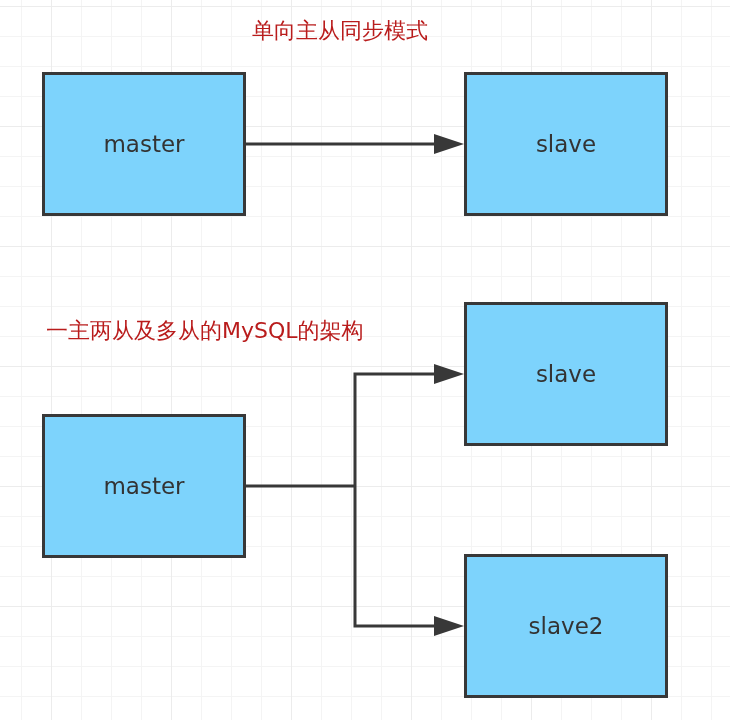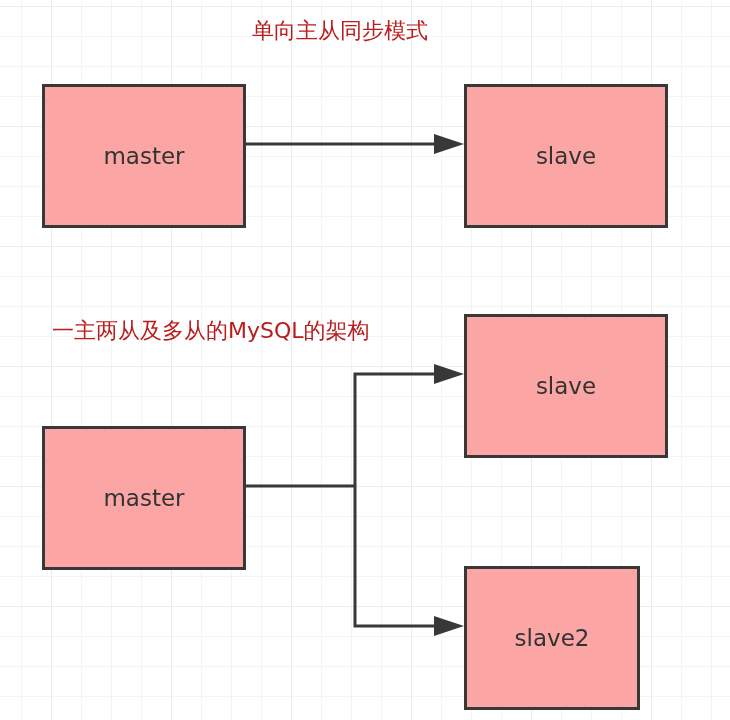--- a/index.html
+++ b/index.html
@@ -13,50 +13,50 @@
       linear-gradient(to bottom, #f4f4f4 1px, transparent 1px);
     background-size: 120px 120px, 120px 120px, 30px 30px, 30px 30px;
     background-position: 51px 6px, 51px 6px, 21px 6px, 21px 6px;
     font-family: "DejaVu Sans", sans-serif;
   }
   .title {
     position: absolute; font-size: 22px; color: #b91c1c; white-space: nowrap;
   }
   .box {
     position: absolute; box-sizing: border-box;
-    border: 3px solid #383838; background: #fca5a5;
+    border: 3px solid #383838; background: #7dd3fc;
     display: flex; align-items: center; justify-content: center;
-    font-size: 23px; color: #333333; margin-top: 12px;
+    font-size: 23px; color: #333333;
   }
   svg.edges { position: absolute; left: 0; top: 0; }
 </style>
 </head>
 <body>
 
 <div class="title" style="left:252px; top:16px;">单向主从同步模式</div>
 
 <div class="box" style="left:42px; top:72px; width:204px; height:144px;">
   <span>master</span>
 </div>
 
 <div class="box" style="left:464px; top:72px; width:204px; height:144px;">
   <span>slave</span>
 </div>
 
-<div class="title" style="left:52px; top:316px;text-align:right;">一主两从及多从的MySQL的架构</div>
+<div class="title" style="left:46px; top:316px;text-align:right;">一主两从及多从的MySQL的架构</div>
 
 <div class="box" style="left:42px; top:414px; width:204px; height:144px;">
   <span>master</span>
 </div>
 
 <div class="box" style="left:464px; top:302px; width:204px; height:144px;">
   <span>slave</span>
 </div>
 
-<div class="box" style="left:464px; top:554px; width:176px; height:144px;">
+<div class="box" style="left:464px; top:554px; width:204px; height:144px;">
   <span>slave2</span>
 </div>
 
 <svg class="edges" width="730" height="720">
   <defs>
     <marker id="arrow" markerWidth="10" markerHeight="10" refX="9" refY="5" orient="auto" markerUnits="userSpaceOnUse" viewBox="0 0 10 10">
       <path d="M0,0 L10,5 L0,10 Z" fill="#383838"></path>
     </marker>
   </defs>
   <g>

